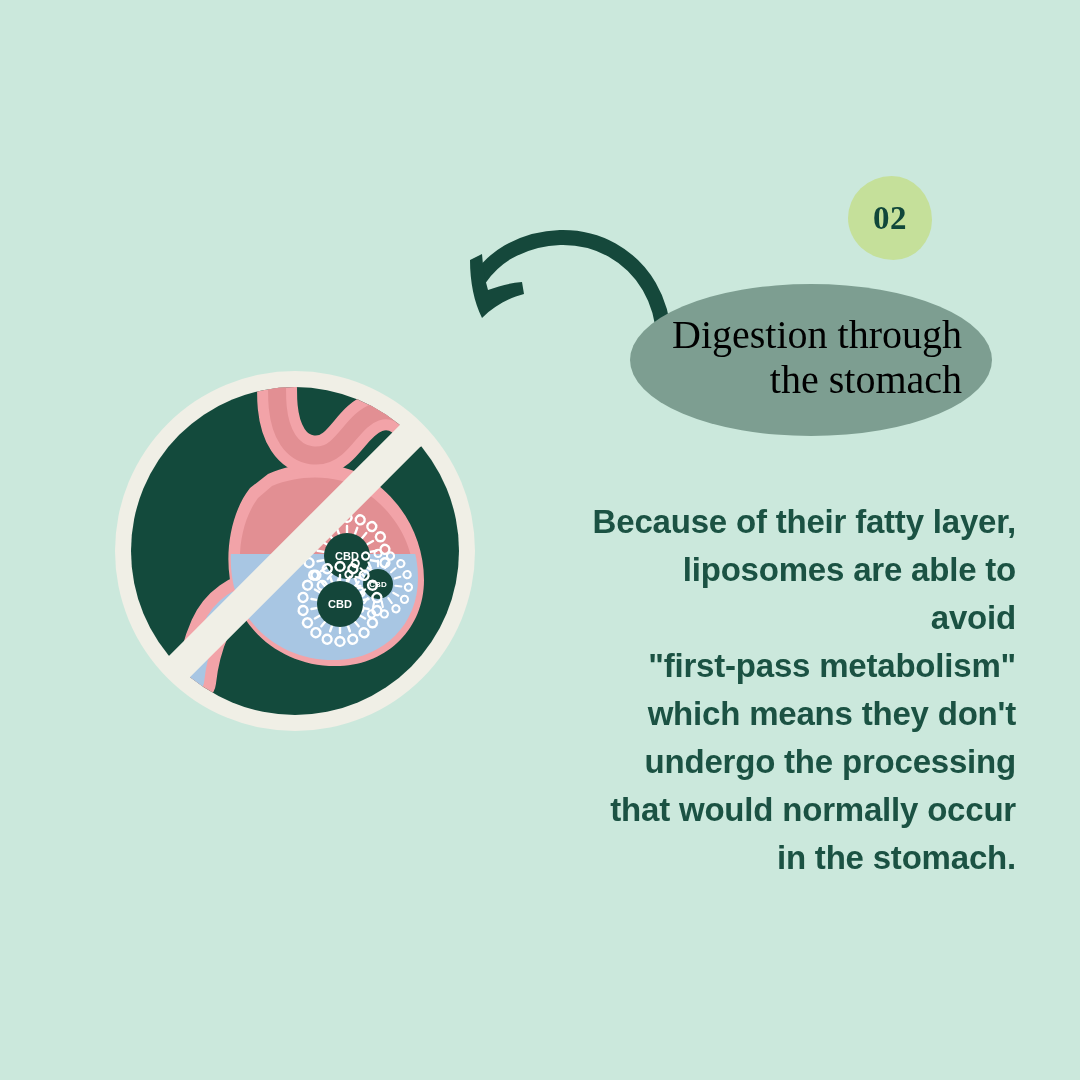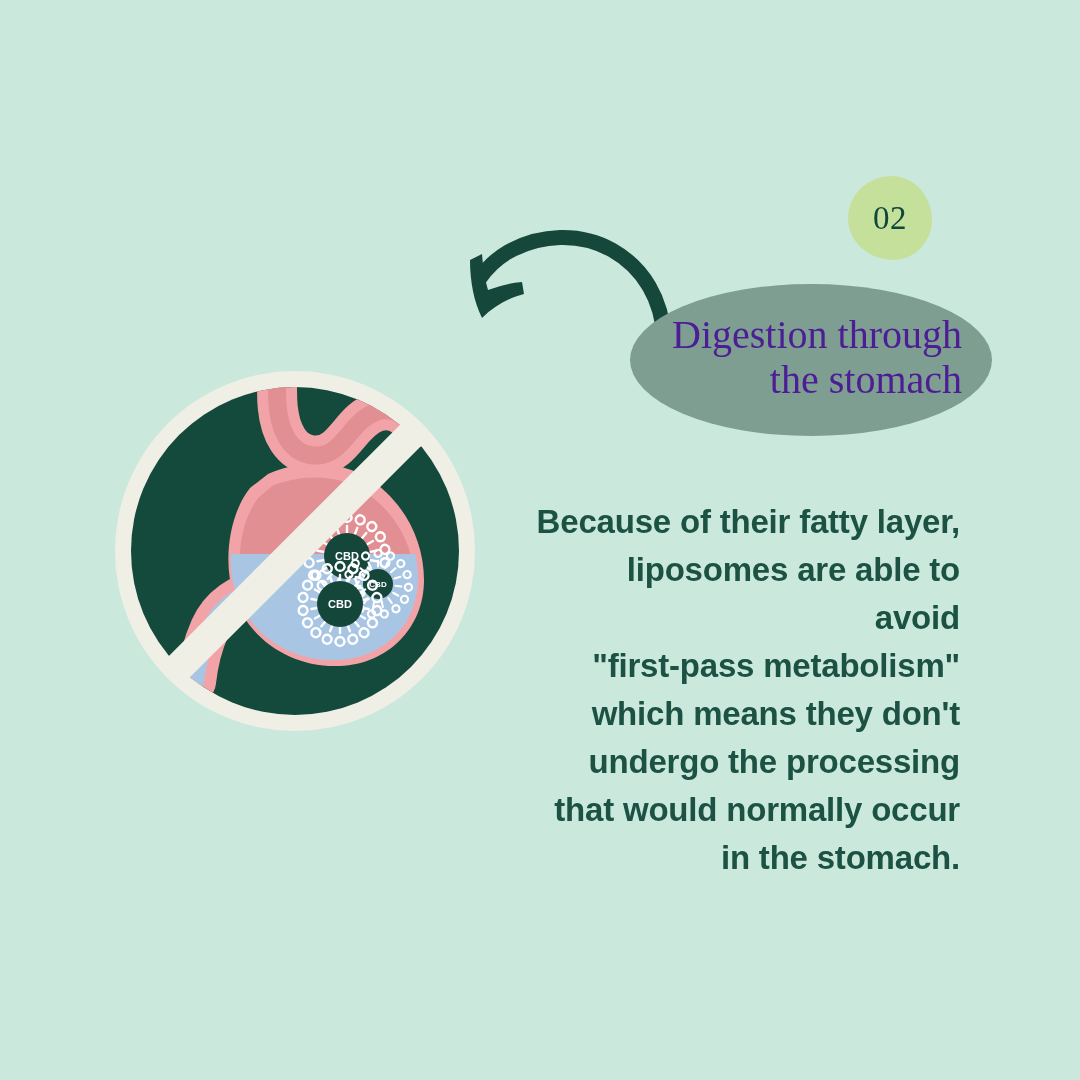--- a/index.html
+++ b/index.html
@@ -24,20 +24,21 @@
   
   .step-badge {
     position: absolute;
     left: 848px;
     top: 176px;
     width: 84px;
     height: 84px;
     display: flex;
     align-items: center;
     justify-content: center;
+    font-weight: bold;
   }
   .step-badge .blob {
     position: absolute;
     inset: 0;
     background: #c5e09a;
     border-radius: 52% 48% 46% 54% / 50% 52% 48% 50%;
   }
   .step-badge .num {
     position: relative;
     font-family: "Liberation Serif", serif;
@@ -68,29 +69,29 @@
     display: flex;
     align-items: center;
     justify-content: flex-end;
     box-sizing: border-box;
     padding: 0 30px 4px 34px;
   }
   .title-pill .title-text {
     font-family: "Liberation Serif", serif;
     font-size: 40px;
     line-height: 1.12;
-    color: #4c1d95;
+    color: #000000;
     text-align: right;
     white-space: pre-line;
   }
 
   
   .body-copy {
     position: absolute;
-    left: 536px;
+    left: 592px;
     top: 498px;
     width: 424px;
     text-align: right;
     font-family: "Liberation Sans", sans-serif;
     font-size: 33px;
     font-weight: 700;
     line-height: 48px;
     color: #1b5243;
     white-space: pre-line;
     letter-spacing: -0.2px;

